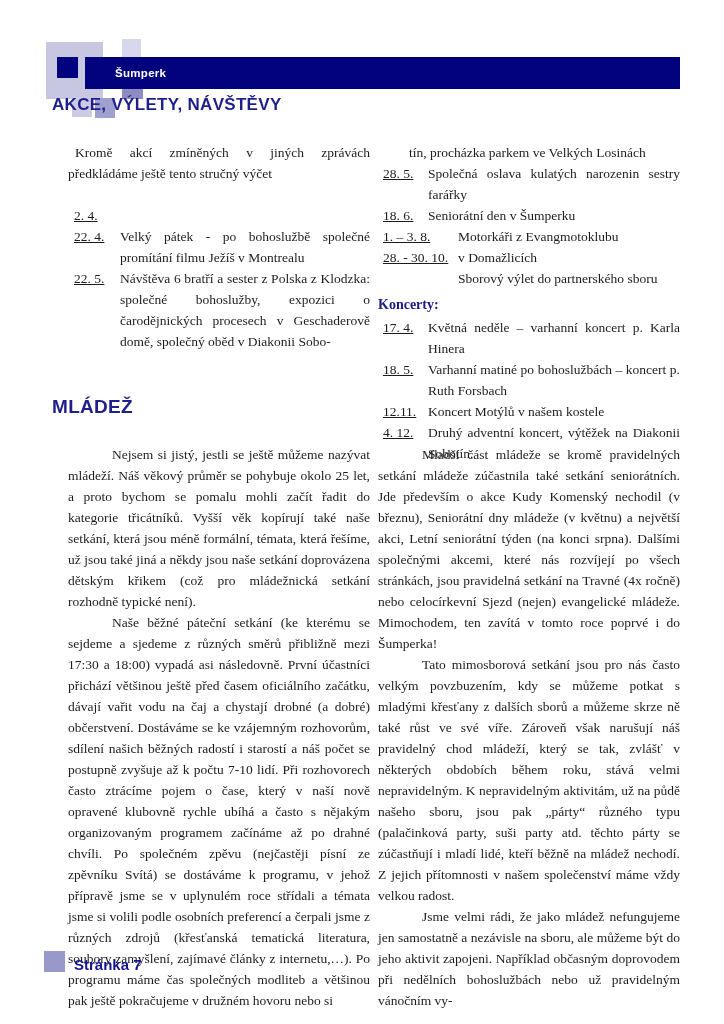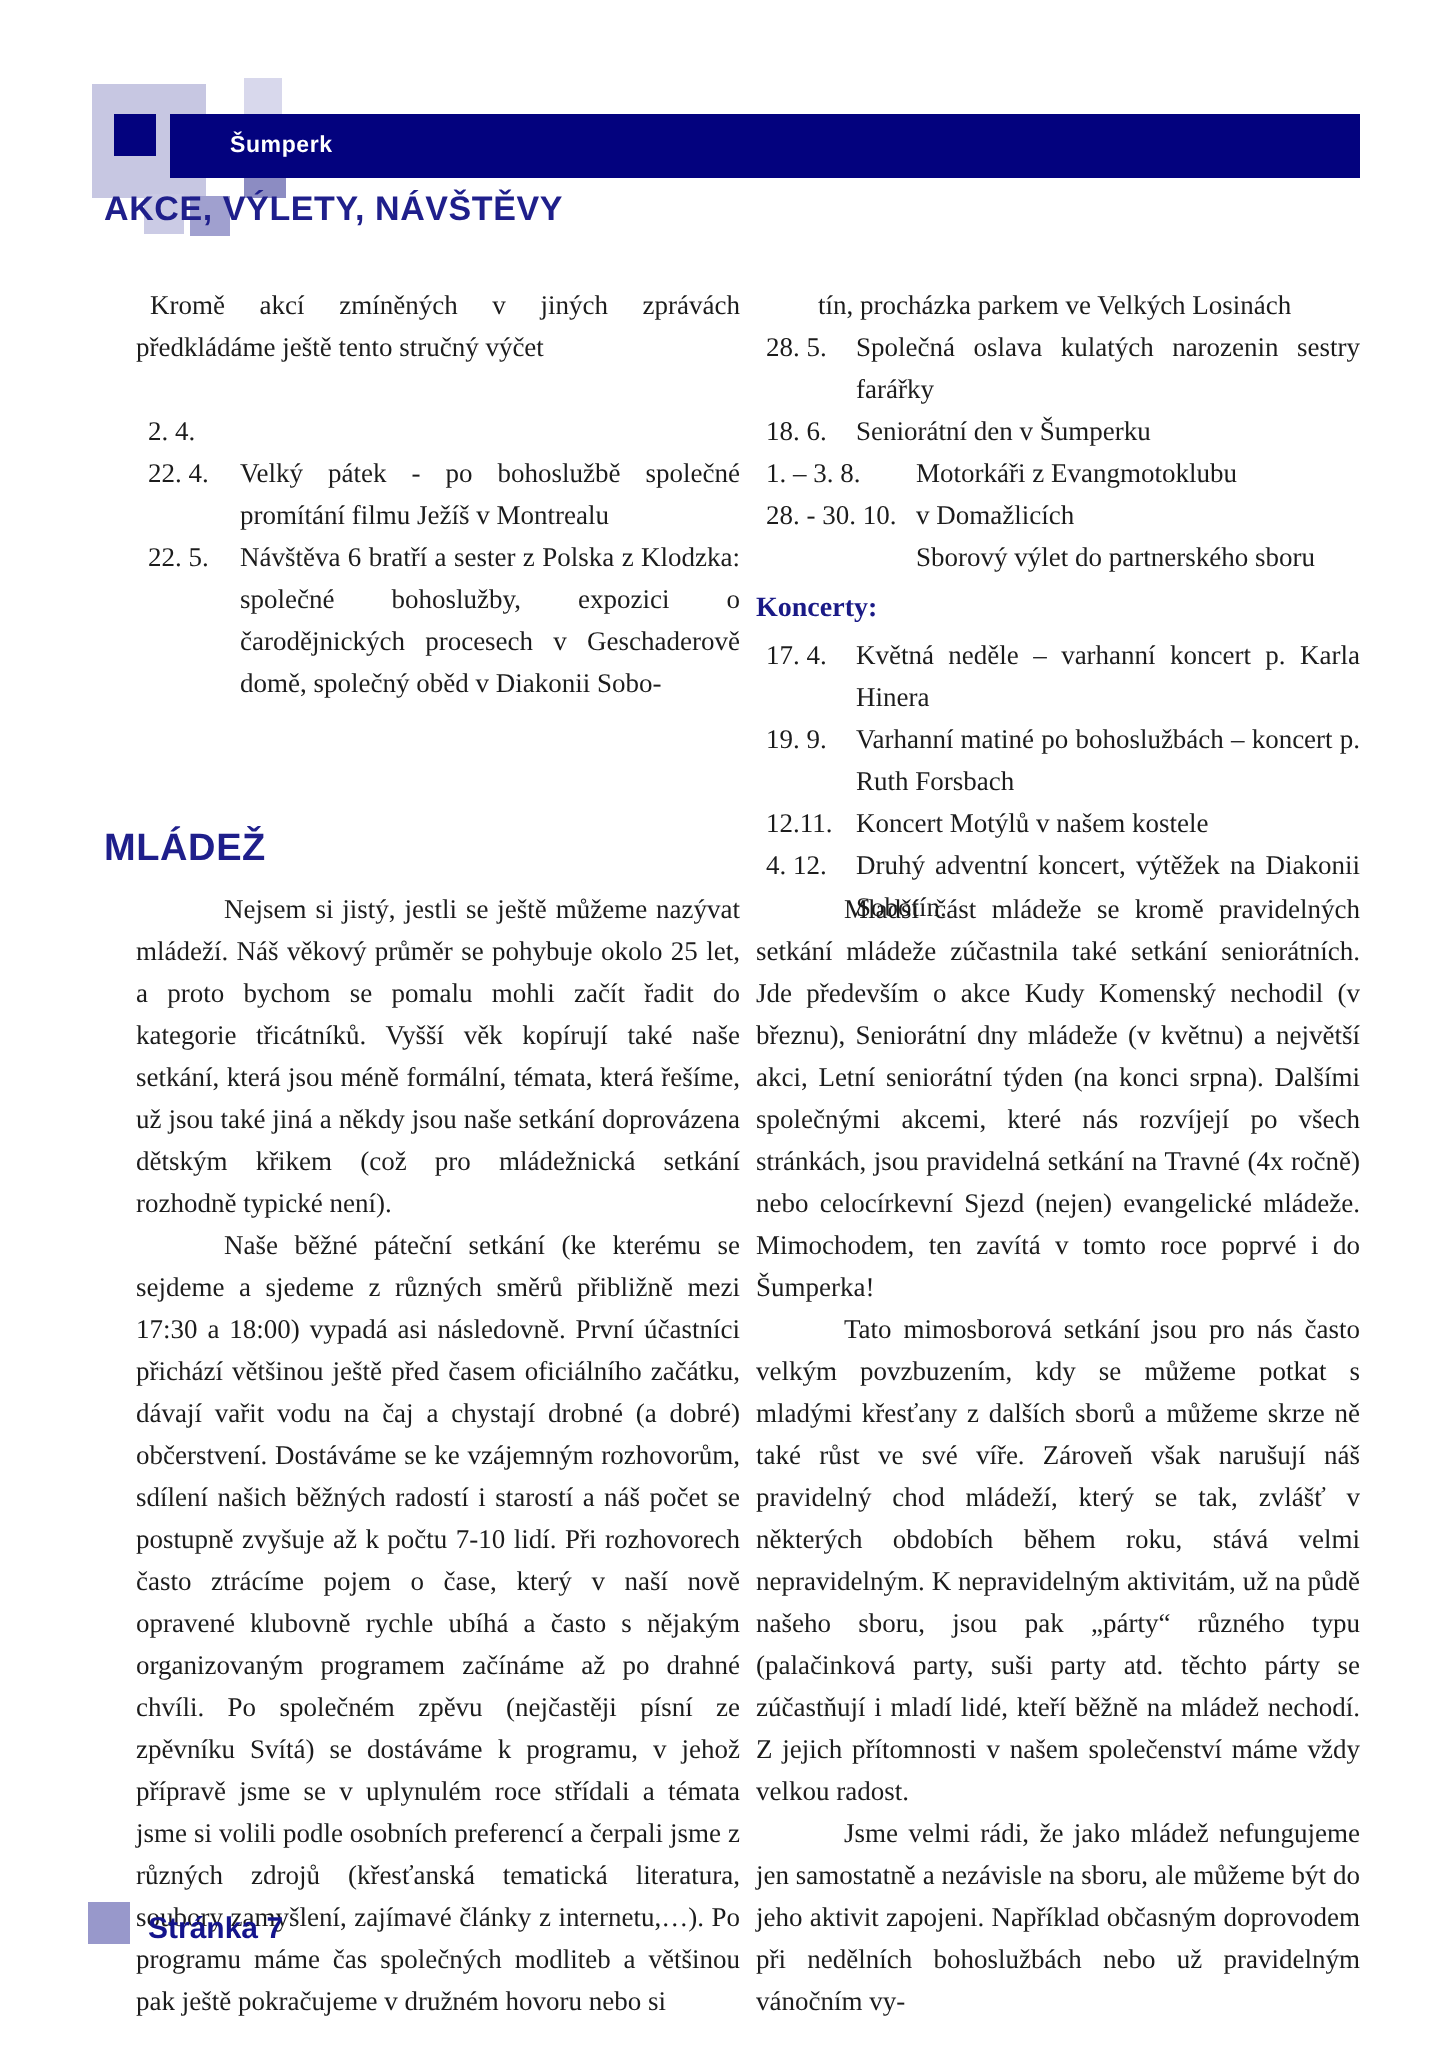--- a/index.html
+++ b/index.html
@@ -43,37 +43,37 @@
   
   .sec-title {
     position: absolute;
     left: 52px;
     font-family: "Liberation Sans", sans-serif;
     font-weight: bold;
     color: #1f1f8b;
     letter-spacing: 0.3px;
   }
   .akce-title   { top: 94px; font-size: 17px; }
-  .mladez-title { top: 396px; font-size: 19px; margin-top: 18px; }
+  .mladez-title { top: 396px; font-size: 19px; }
   
   .cols {
     position: absolute;
     left: 68px;
     width: 622px;
     display: flex;
     gap: 8px;
   }
   .akce-cols   { top: 142px; }
   .mladez-cols { top: 444px; }
   .col { flex: 0 0 302px; width: 302px; }
   
   .intro { text-align: justify; text-indent: 7px; margin-bottom: 21px; }
   .cont-line { padding-left: 31px; }
   .ev-row { display: flex; }
-  .ev-date { flex: 0 0 52px; padding-left: 6px; }
+  .ev-date { flex: 0 0 52px; padding-left: 6px; text-decoration: underline; }
   .col-right .ev-date { flex-basis: 50px; padding-left: 5px; }
   .ev-row.wide .ev-date { flex-basis: 80px; }
   .ev-text { flex: 1; text-align: justify; }
   .koncerty-label {
     font-weight: bold;
     color: #1a1a86;
     font-size: 14px;
     margin-top: 5px;
     margin-bottom: 2px;
   }
@@ -169,21 +169,21 @@
         </div>
       <div class="koncerty-label">Koncerty:</div>
       <div>
           <div class="ev-row">
             <span class="ev-date">17. 4.</span>
             <div class="ev-text">
               <div>Květná neděle – varhanní koncert p. Karla Hinera</div>
             </div>
           </div>
           <div class="ev-row">
-            <span class="ev-date">19. 9.</span>
+            <span class="ev-date">18. 5.</span>
             <div class="ev-text">
               <div>Varhanní matiné po bohoslužbách – koncert p. Ruth Forsbach</div>
             </div>
           </div>
           <div class="ev-row">
             <span class="ev-date">12.11.</span>
             <div class="ev-text">
               <div>Koncert Motýlů v našem kostele</div>
             </div>
           </div>

